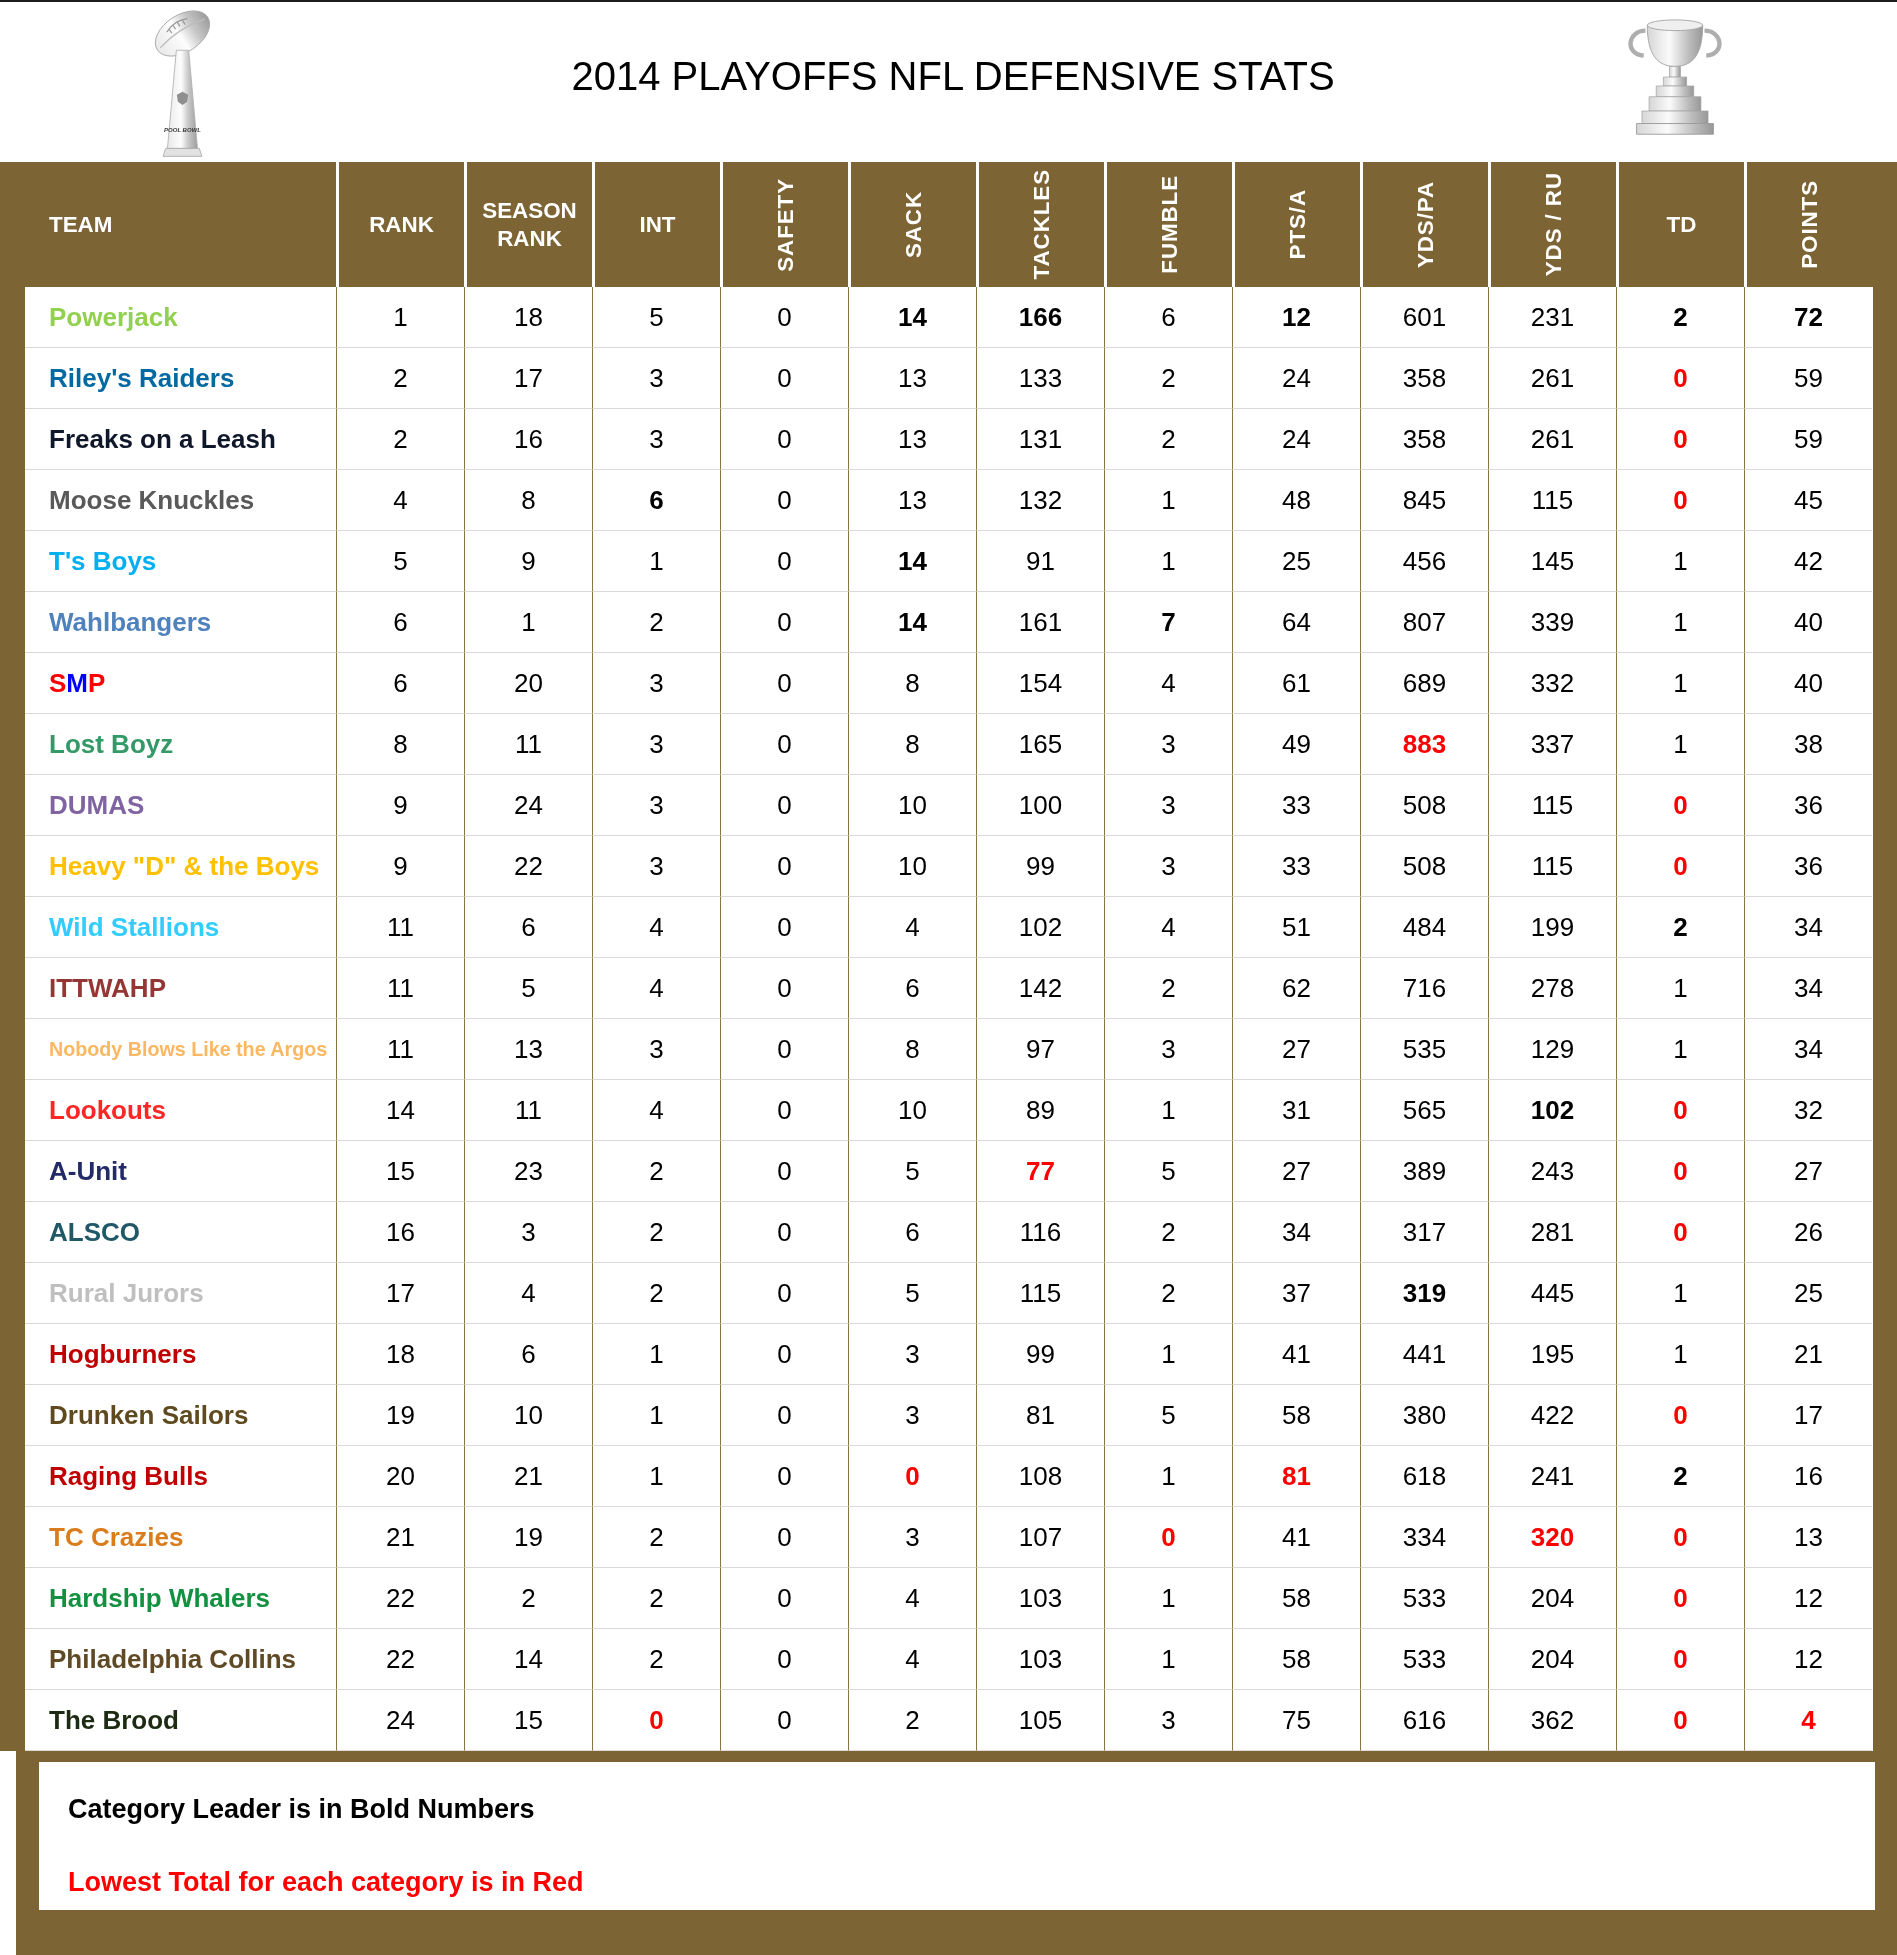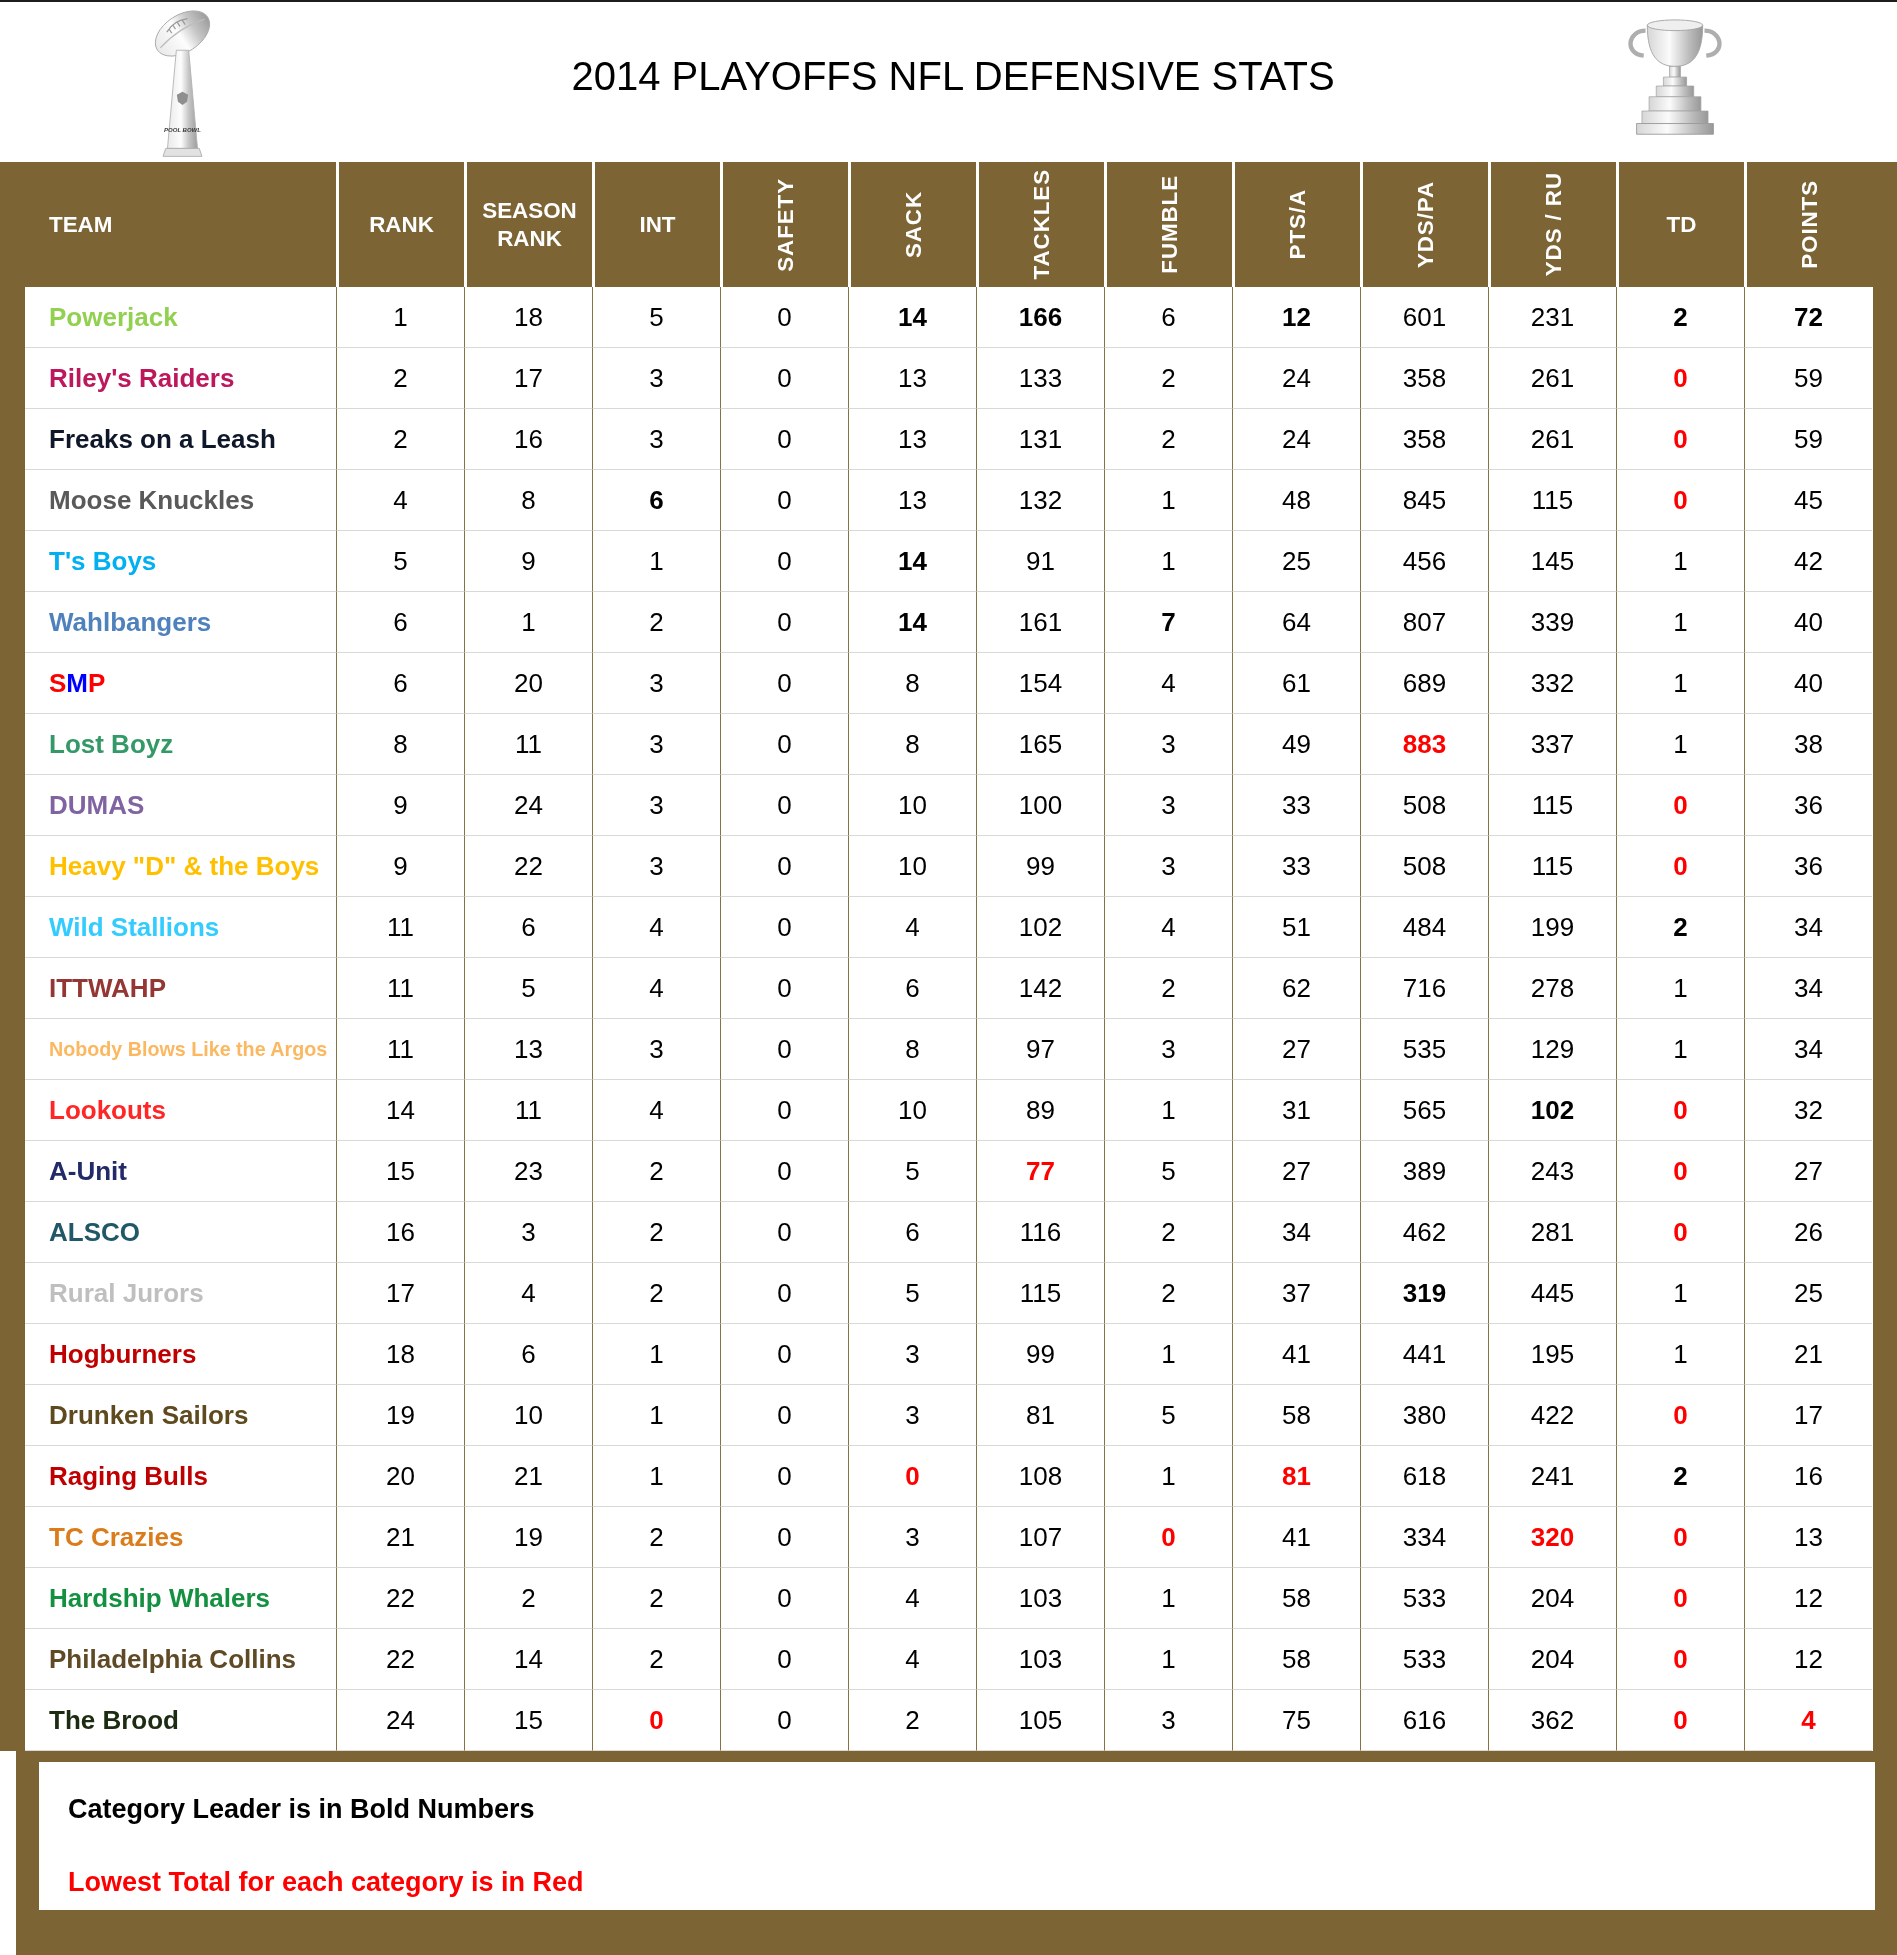--- a/index.html
+++ b/index.html
@@ -154,21 +154,21 @@
         <div class="cell bold">14</div>
         <div class="cell bold">166</div>
         <div class="cell">6</div>
         <div class="cell bold">12</div>
         <div class="cell">601</div>
         <div class="cell">231</div>
         <div class="cell bold">2</div>
         <div class="cell bold">72</div>
       </div>
       <div class="row">
-        <div class="cell team" style="color: #be185d;">Riley's Raiders</div>
+        <div class="cell team" style="color: #0369a1;">Riley's Raiders</div>
         <div class="cell">2</div>
         <div class="cell">17</div>
         <div class="cell">3</div>
         <div class="cell">0</div>
         <div class="cell">13</div>
         <div class="cell">133</div>
         <div class="cell">2</div>
         <div class="cell">24</div>
         <div class="cell">358</div>
         <div class="cell">261</div>
@@ -377,21 +377,21 @@
       <div class="row">
         <div class="cell team" style="color: rgb(33, 88, 104);">ALSCO</div>
         <div class="cell">16</div>
         <div class="cell">3</div>
         <div class="cell">2</div>
         <div class="cell">0</div>
         <div class="cell">6</div>
         <div class="cell">116</div>
         <div class="cell">2</div>
         <div class="cell">34</div>
-        <div class="cell">462</div>
+        <div class="cell">317</div>
         <div class="cell">281</div>
         <div class="cell red">0</div>
         <div class="cell">26</div>
       </div>
       <div class="row">
         <div class="cell team" style="color: rgb(191, 191, 191);">Rural Jurors</div>
         <div class="cell">17</div>
         <div class="cell">4</div>
         <div class="cell">2</div>
         <div class="cell">0</div>

